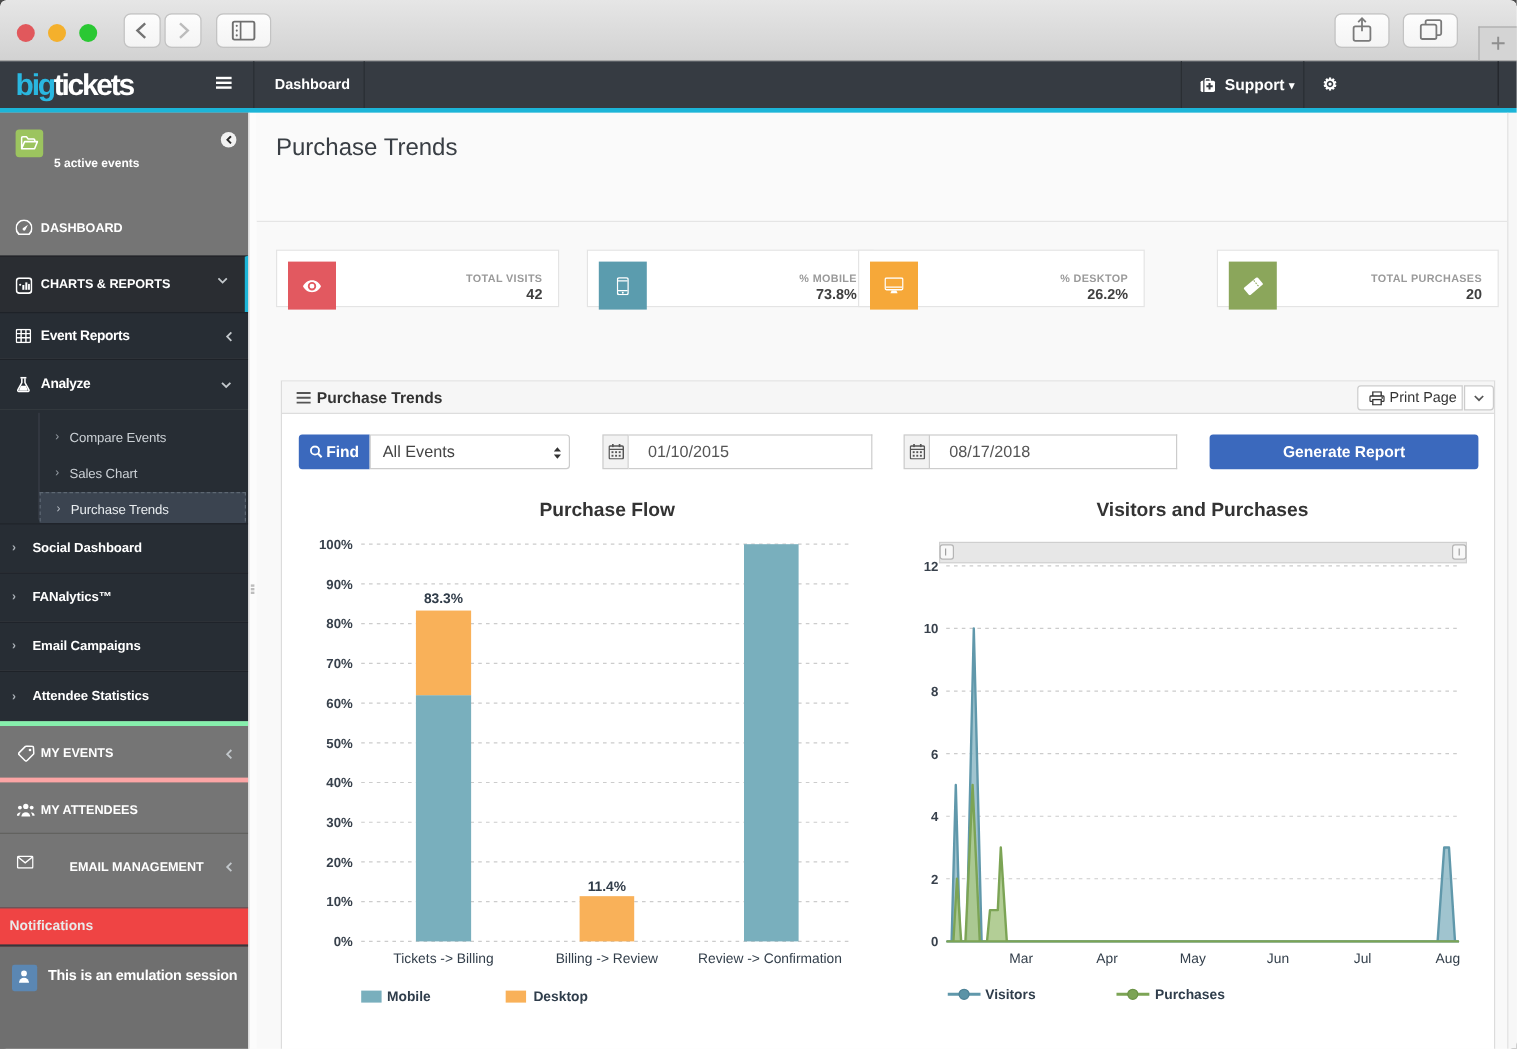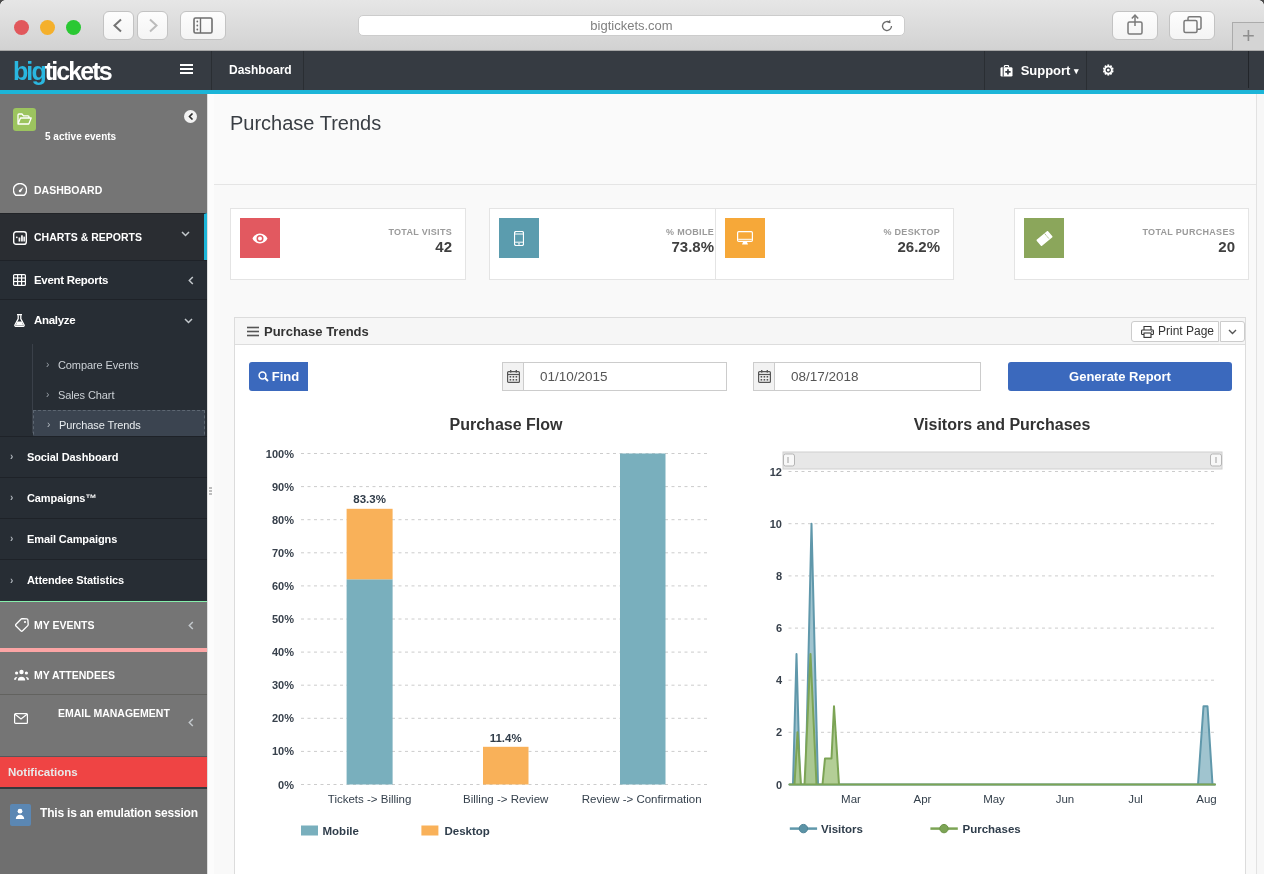--- a/index.html
+++ b/index.html
@@ -40,24 +40,24 @@
 .chev-r { position:absolute; right:12px; color:#c6cacd; font-size:11px; }
 .sub-item { position:absolute; left:0; width:207px; color:#ccd1d6; font-size:11px; letter-spacing:-0.1px; }
 .sub-arrow { position:absolute; left:46px; font-size:10px; color:#9aa1a8; }
 .sub-txt { position:absolute; left:58px; }
 
 
 #sidescroll { position:absolute; left:207px; top:94px; width:7px; height:780px; background:#fcfcfc; border-left:1px solid #dedede; }
 #rightscroll { position:absolute; left:1256px; top:94px; width:8px; height:780px; background:#f7f7f7; border-left:1px solid #e2e2e2; }
 #pagehead { position:absolute; left:214px; top:94px; width:1042px; height:91px; background:#fafafa; border-bottom:1px solid #e5e5e5; }
 #pagehead h1 { position:absolute; left:16px; top:18px; font-size:20px; font-weight:normal; color:#393e44; }
-.statbox { position:absolute; top:208px; height:72px; background:#fff; border:1px solid #e4e4e4;padding-left:24px; }
+.statbox { position:absolute; top:208px; height:48px; background:#fff; border:1px solid #e4e4e4;padding-left:24px; }
 .statico { position:absolute; left:9px; top:9px; width:40px; height:40px; display:flex; align-items:center; justify-content:center; }
 .statlabel { position:absolute; right:13px; top:18px; font-size:9px; letter-spacing:0.3px; color:#9a9a9a; font-weight:bold; }
-.statval { position:absolute; right:13px; top:29px; font-size:15px; font-weight:bold; color:#404040; }
+.statval { position:absolute; right:13px; top:29px; font-size:12px; font-weight:bold; color:#404040; }
 
 
 #panel { position:absolute; left:234px; top:317px; width:1012px; height:600px; background:#fff; border:1px solid #dcdcdc; }
 #panelhead { position:absolute; left:0; top:0; width:1010px; height:27px; background:#f6f6f6; border-bottom:1px solid #ddd; }
 #panelhead .title { position:absolute; left:29px; top:6px; font-size:13px; font-weight:bold; color:#333; }
 .pbtn { position:absolute; top:3px; height:21px; background:#fff; border:1px solid #ccc; font-size:12px; color:#333; }
 .blue-btn { background:#3b69bd; color:#fff; font-weight:bold; font-size:13px; }
 .ctrl { position:absolute; top:44px; height:29px; }
 .inp { background:#fff; border:1px solid #ccc; font-size:13.5px; color:#555; }
 .addon { background:#f2f2f2; border:1px solid #ccc; color:#555; }
@@ -77,26 +77,20 @@
       </svg></div>
   <div class="chrome-btn" style="left:180px; width:46px;">
     <svg width="44" height="27" viewBox="0 0 44 27">
         <rect x="13" y="6" width="18" height="15" rx="1.5" fill="none" stroke="#6f6f6f" stroke-width="1.6"></rect>
         <line x1="19.5" y1="6" x2="19.5" y2="21" stroke="#6f6f6f" stroke-width="1.4"></line>
         <circle cx="16.3" cy="9.5" r="0.9" fill="#6f6f6f"></circle>
         <circle cx="16.3" cy="13.5" r="0.9" fill="#6f6f6f"></circle>
         <circle cx="16.3" cy="17.5" r="0.9" fill="#6f6f6f"></circle>
       </svg>
   </div>
-  <div id="urlbar">bigtickets.com
-    <svg style="position:absolute; right:10px; top:3px;" width="14" height="14" viewBox="0 0 14 14">
-        <path d="M11.5 7a4.5 4.5 0 1 1-1.4-3.25" fill="none" stroke="#6b6b6b" stroke-width="1.3"></path>
-        <path d="M10.2 0.8 L10.4 4.1 L7.2 3.6 Z" fill="#6b6b6b"></path>
-      </svg>
-  </div>
   <div class="chrome-btn" style="left:1112px; width:46px;">
     <svg width="44" height="27" viewBox="0 0 44 27">
         <rect x="15" y="10" width="14" height="12" rx="1.5" fill="none" stroke="#7a7a7a" stroke-width="1.5"></rect>
         <line x1="22" y1="3.5" x2="22" y2="14" stroke="#7a7a7a" stroke-width="1.5"></line>
         <path d="M18.8 6.5 L22 3.2 L25.2 6.5" fill="none" stroke="#7a7a7a" stroke-width="1.5"></path>
       </svg>
   </div>
   <div class="chrome-btn" style="left:1169px; width:46px;">
     <svg width="44" height="27" viewBox="0 0 44 27">
         <rect x="14" y="8.5" width="13" height="12" rx="1.5" fill="none" stroke="#7a7a7a" stroke-width="1.5"></rect>
@@ -214,32 +208,32 @@
         <span class="sub-txt" style="left:25px;">Purchase Trends</span>
       </div>
   </div>
 
   <div class="side-item sdark" style="top:342px; height:41px; line-height:40px; font-size:11px; font-weight:bold; letter-spacing:-0.1px;">
       <span style="position:absolute; left:10px; font-size:10px; color:#aeb4ba;">›</span>
       <span style="position:absolute; left:27px;">Social Dashboard</span>
     </div>
   <div class="side-item sdark" style="top:383px; height:41px; line-height:40px; font-size:11px; font-weight:bold; letter-spacing:-0.1px;">
       <span style="position:absolute; left:10px; font-size:10px; color:#aeb4ba;">›</span>
-      <span style="position:absolute; left:27px;">Campaigns™</span>
+      <span style="position:absolute; left:27px;">FANalytics™</span>
     </div>
   <div class="side-item sdark" style="top:424px; height:41px; line-height:40px; font-size:11px; font-weight:bold; letter-spacing:-0.1px;">
       <span style="position:absolute; left:10px; font-size:10px; color:#aeb4ba;">›</span>
       <span style="position:absolute; left:27px;">Email Campaigns</span>
     </div>
   <div class="side-item sdark" style="top:465px; height:42px; line-height:41px; font-size:11px; font-weight:bold; letter-spacing:-0.1px;">
       <span style="position:absolute; left:10px; font-size:10px; color:#aeb4ba;">›</span>
       <span style="position:absolute; left:27px;">Attendee Statistics</span>
     </div>
 
-  <div class="side-item sgray" style="top:507px; height:47px; line-height:47px; border-top:1px solid #86efac;text-align:center;">
+  <div class="side-item sgray" style="top:507px; height:47px; line-height:47px; border-top:4px solid #86efac;text-align:center;">
     <svg class="side-ico" style="top:16px; left:15px;" width="14" height="14" viewBox="0 0 14 14">
         <path d="M1 6.2 L6.2 1 a1.4 1.4 0 0 1 1 -0.4 l4.6 0.3 a1.2 1.2 0 0 1 1.1 1.1 l0.3 4.6 a1.4 1.4 0 0 1 -0.4 1 L7.6 12.8 a1.3 1.3 0 0 1 -1.8 0 L1 8 a1.3 1.3 0 0 1 0 -1.8 Z" fill="none" stroke="#fff" stroke-width="1.3"></path>
         <circle cx="10" cy="4" r="1.1" fill="#fff"></circle>
       </svg>
     <span class="side-txt icaps" style="top:0;">MY EVENTS</span>
     <span class="chev-r" style="top:19px; right:13px; line-height:0;"><svg width="6" height="9" viewBox="0 0 6 9">
           <path d="M4.8 1 L1.3 4.5 L4.8 8" fill="none" stroke="#c3c8cc" stroke-width="1.5"></path>
         </svg></span>
   </div>
 
@@ -253,21 +247,21 @@
         <path d="M15 10.7 a2.7 2.7 0 0 0 -3.3 -2.6 a4.5 4.5 0 0 1 1.3 2.6 Z" fill="#fff"></path>
       </svg>
     <span class="side-txt icaps" style="top:0;">MY ATTENDEES</span>
   </div>
 
   <div class="side-item sgray" style="top:600px; height:56px; border-top:1px solid #62625f;">
     <svg class="side-ico" style="top:18px; left:14px;" width="14" height="11" viewBox="0 0 14 11">
         <rect x="0.6" y="0.6" width="12.8" height="9.8" rx="1" fill="none" stroke="#fff" stroke-width="1.2"></rect>
         <path d="M1 1.2 L7 6 L13 1.2" fill="none" stroke="#fff" stroke-width="1.2"></path>
       </svg>
-    <span class="side-txt icaps" style="top:12px;padding-left:24px;">EMAIL MANAGEMENT</span>
+    <span class="side-txt icaps" style="top:22px;padding-left:24px;">EMAIL MANAGEMENT</span>
     <span class="chev-r" style="top:23px; right:13px; line-height:0;"><svg width="6" height="9" viewBox="0 0 6 9">
           <path d="M4.8 1 L1.3 4.5 L4.8 8" fill="none" stroke="#c3c8cc" stroke-width="1.5"></path>
         </svg></span>
   </div>
 
   <div class="side-item" style="top:662px; height:33px; background:#ef4444; line-height:31px; border-top:1px solid #55585c; border-bottom:2px solid #35383c;">
     <span style="position:absolute; left:8px; font-size:11.5px; font-weight:bold; color:#e9e9e9;">Notifications</span>
   </div>
 
   <div class="side-item" style="top:695px; height:85px; background:#6f6f6f;">
@@ -362,20 +356,26 @@
     <div class="pbtn" style="left:985px; width:25px; border-radius:0 3px 3px 0; text-align:center;"><svg style="margin-top:7px;" width="9" height="6" viewBox="0 0 9 6">
           <path d="M1 1 L4.5 4.5 L8 1" fill="none" stroke="#555" stroke-width="1.4"></path>
         </svg></div>
   </div>
 
   <div class="ctrl blue-btn" style="left:14px; width:59px; border-radius:3px 0 0 3px; text-align:center; line-height:29px;">
     <svg style="vertical-align:-1px; margin-right:3px;" width="11" height="11" viewBox="0 0 11 11">
         <circle cx="4.5" cy="4.5" r="3.4" fill="none" stroke="#fff" stroke-width="1.5"></circle>
         <line x1="7" y1="7" x2="10" y2="10" stroke="#fff" stroke-width="1.8"></line>
       </svg>Find</div>
+  <div class="ctrl inp" style="left:73px; width:167px; border-radius:0 3px 3px 0; line-height:27px;">
+    <span style="margin-left:10px; color:#444;">All Events</span>
+    <svg style="position:absolute; right:6px; top:9px;" width="7" height="11" viewBox="0 0 7 11">
+        <path d="M0.5 4.2 L3.5 0.8 L6.5 4.2 Z M0.5 6.8 L3.5 10.2 L6.5 6.8 Z" fill="#333"></path>
+      </svg>
+  </div>
   <div class="ctrl addon" style="left:267px; width:22px; text-align:center; line-height:27px;">
     <svg style="margin-top:7px;" width="13" height="13" viewBox="0 0 13 13">
         <rect x="0.6" y="1.6" width="11.8" height="10.8" rx="1" fill="none" stroke="#555" stroke-width="1.2"></rect>
         <line x1="0.6" y1="4.5" x2="12.4" y2="4.5" stroke="#555" stroke-width="1.2"></line>
         <rect x="3" y="0" width="1.4" height="2.6" fill="#555"></rect>
         <rect x="8.6" y="0" width="1.4" height="2.6" fill="#555"></rect>
         <g fill="#555">
           <rect x="2.6" y="6" width="1.6" height="1.6"></rect>
           <rect x="5.6" y="6" width="1.6" height="1.6"></rect>
           <rect x="8.6" y="6" width="1.6" height="1.6"></rect>

